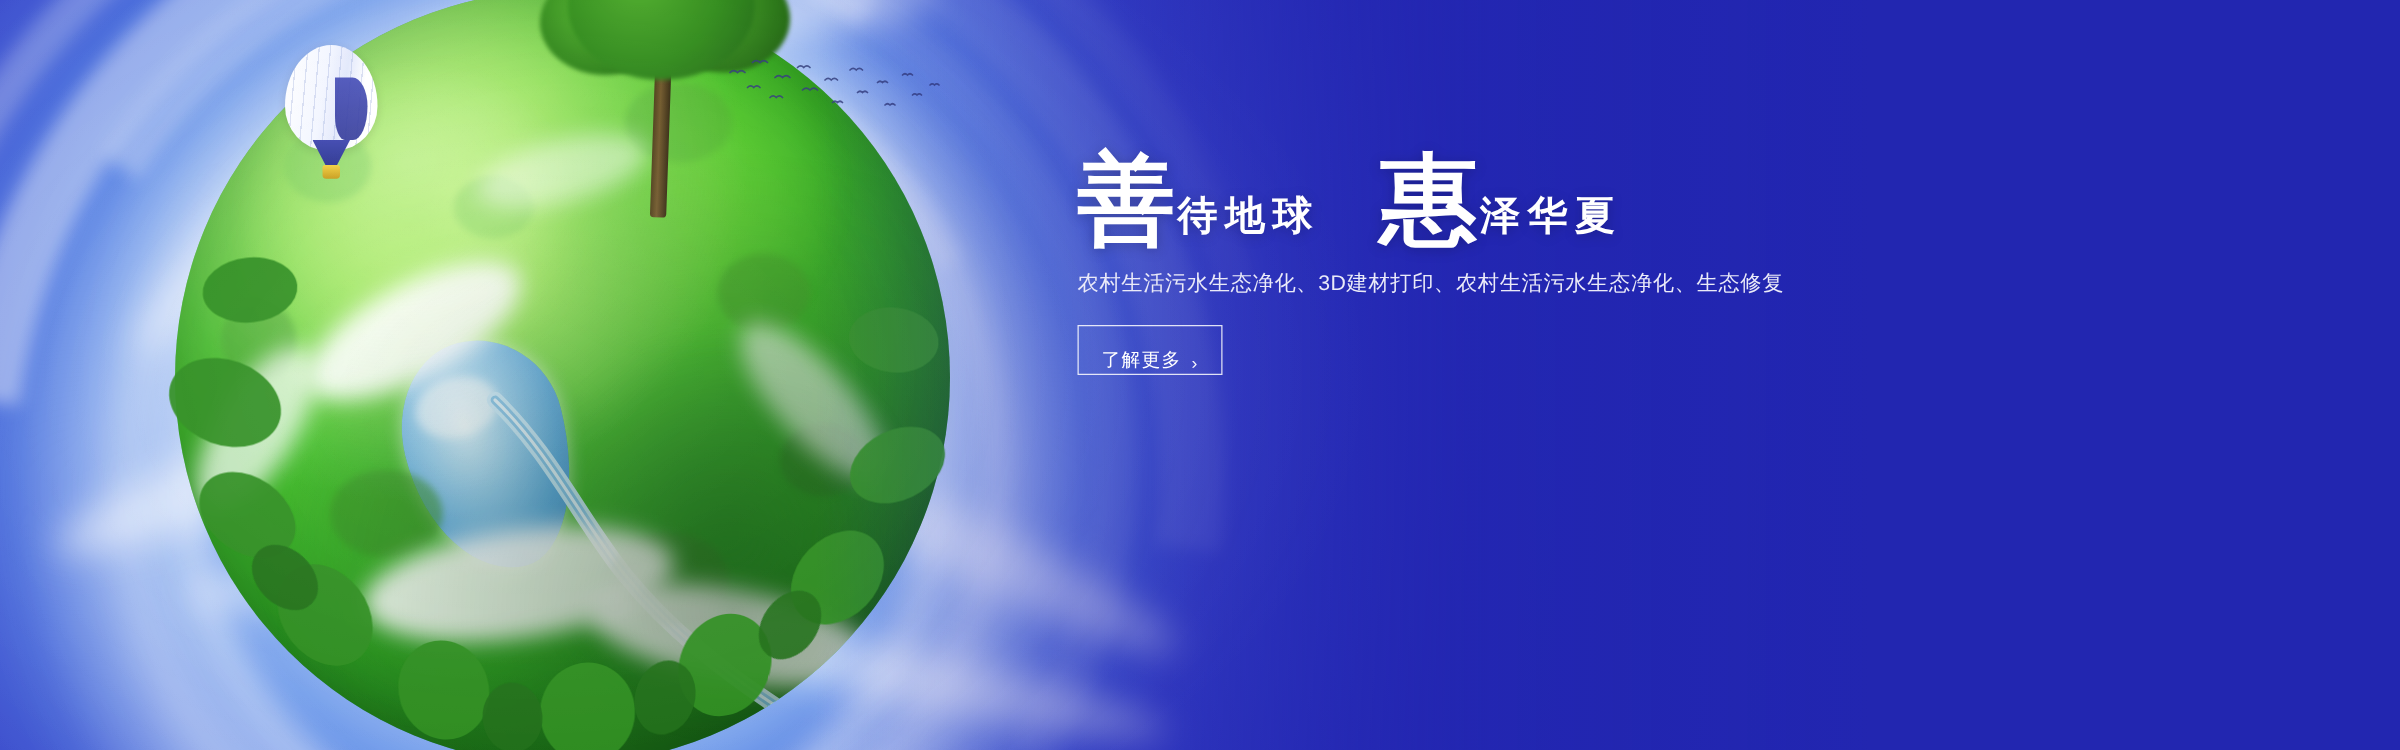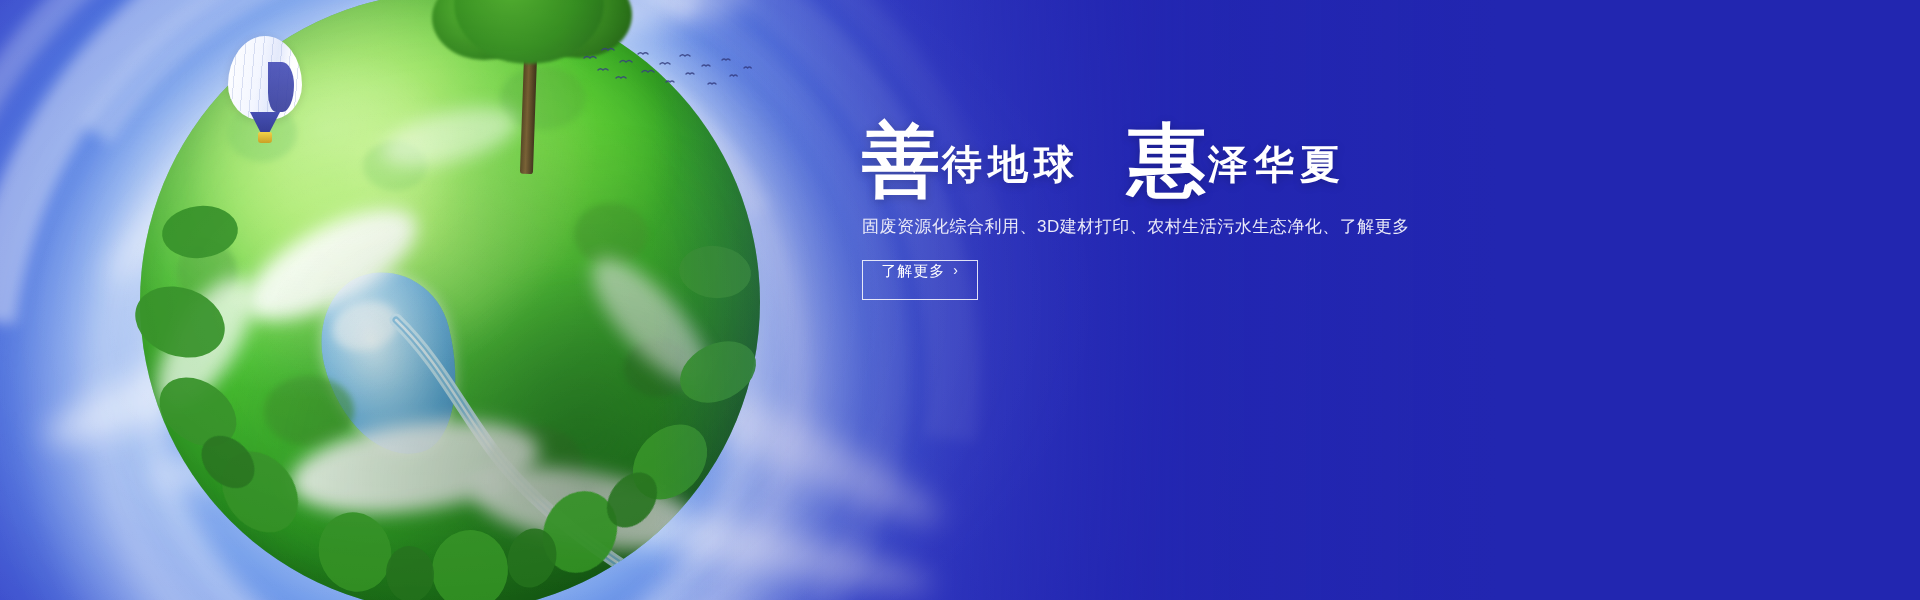--- a/index.html
+++ b/index.html
@@ -94,25 +94,25 @@
   .skirt{position:absolute;left:22px;top:76px;width:30px;height:22px;background:linear-gradient(180deg,#3b44ae,#262f8d);clip-path:polygon(0 0,100% 0,62% 100%,38% 100%);}
   .basket{position:absolute;left:30px;top:96px;width:14px;height:11px;background:linear-gradient(180deg,#f2cf3c,#c79a16);border-radius:2px 2px 3px 3px;}
 
   
   .birds{position:absolute;left:580px;top:42px;width:180px;height:60px;}
 
   
   .content{position:absolute;left:862px;top:124px;width:640px;}
   .headline{display:flex;align-items:flex-end;white-space:nowrap;color:#fff;text-shadow:0 2px 10px rgba(0,0,0,.22);}
   .big{font-family:"DejaVu Serif","Liberation Serif",serif;font-size:78px;line-height:.92;font-weight:700;letter-spacing:0;}
-  .small{font-family:Liberation Mono, monospace;font-size:40px;line-height:1;font-weight:700;letter-spacing:6px;padding-bottom:8px;margin-left:2px;}
+  .small{font-family:Liberation Serif, serif;font-size:32px;line-height:1;font-weight:700;letter-spacing:6px;padding-bottom:8px;margin-left:2px;}
   .gap{width:48px;}
   .subtitle{margin-top:22px;color:#fff;font-size:25px;letter-spacing:7px;font-weight:400;text-shadow:0 1px 6px rgba(0,0,0,.2);}
   .desc{margin-top:19px;color:#eaeaf8;font-size:17px;letter-spacing:.5px;font-weight:400;}
-  .cta{margin-top:22px;display:inline-flex;align-items:flex-start;justify-content:center;gap:8px;
+  .cta{margin-top:22px;display:inline-flex;align-items:flex-end;justify-content:center;gap:8px;
     width:116px;height:40px;border:1px solid rgba(255,255,255,.85);background:transparent;color:#fff;
     font-size:15px;letter-spacing:1px;cursor:pointer;}
   .cta .chev{font-size:14px;opacity:.95;}
 </style>
 </head>
 <body>
 
 <div class="banner">
 
   <div class="halo"></div>
@@ -227,21 +227,21 @@
 
     <div class="headline">
       <span class="big">善</span>
       <span class="small">待地球</span>
       <span class="gap"></span>
       <span class="big">惠</span>
       <span class="small">泽华夏</span>
     </div>
 
 
-    <div class="desc">固废资源化综合利用、3D建材打印、农村生活污水生态净化、了解更多</div>
+    <div class="desc">农村生活污水生态净化、3D建材打印、农村生活污水生态净化、生态修复</div>
 
     <button class="cta">
       <span>了解更多</span>
       <span class="chev">›</span>
     </button>
 
   </div>
 </div>
 
 </body></html>

